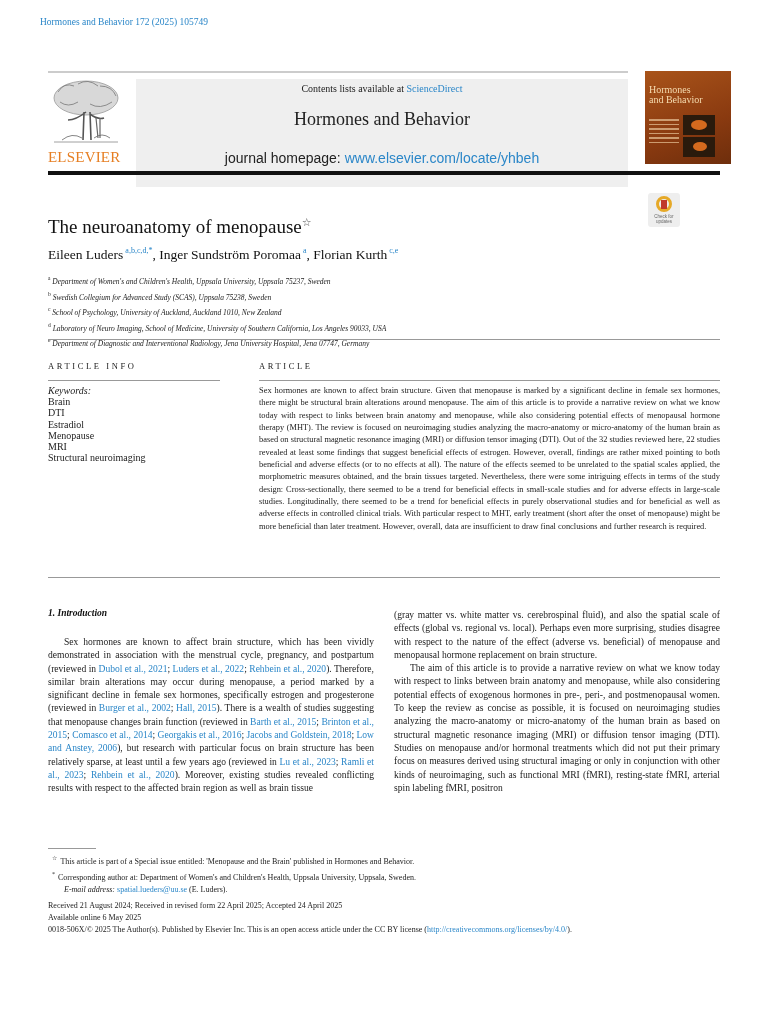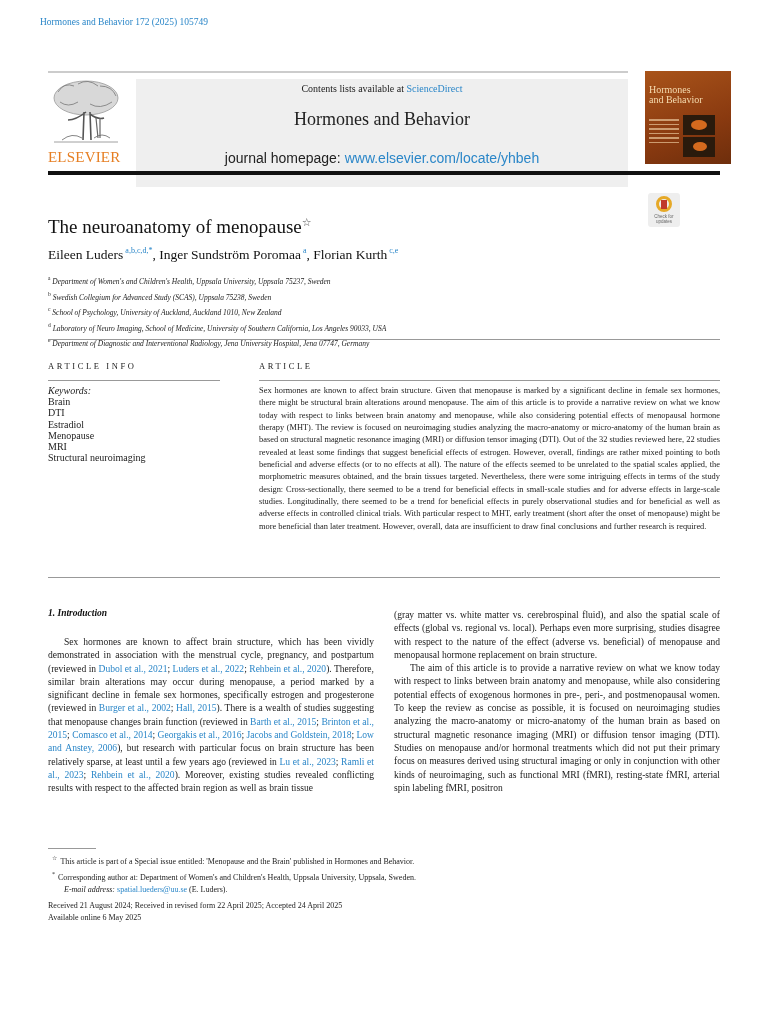--- a/index.html
+++ b/index.html
@@ -172,13 +172,14 @@
 <div class="fn-rule"></div>
 <div class="footnotes">
   <div class="fn"><sup>☆</sup><span>This article is part of a Special issue entitled: 'Menopause and the Brain' published in Hormones and Behavior.</span></div>
   <div class="fn"><sup>*</sup><span>Corresponding author at: Department of Women's and Children's Health, Uppsala University, Uppsala, Sweden.</span></div>
   <div class="em"><i>E-mail address:</i> <a class="link">spatial.lueders@uu.se</a><span> (E. Luders).</span></div>
 </div>
 
 <div class="pubinfo">
   <div>Received 21 August 2024; Received in revised form 22 April 2025; Accepted 24 April 2025</div>
   <div>Available online 6 May 2025</div>
+  <div><span>0018-506X/© 2025 The Author(s). Published by Elsevier Inc. This is an open access article under the CC BY license (</span><a class="link">http://creativecommons.org/licenses/by/4.0/</a><span>).</span></div>
 </div>
 
 </body></html>

